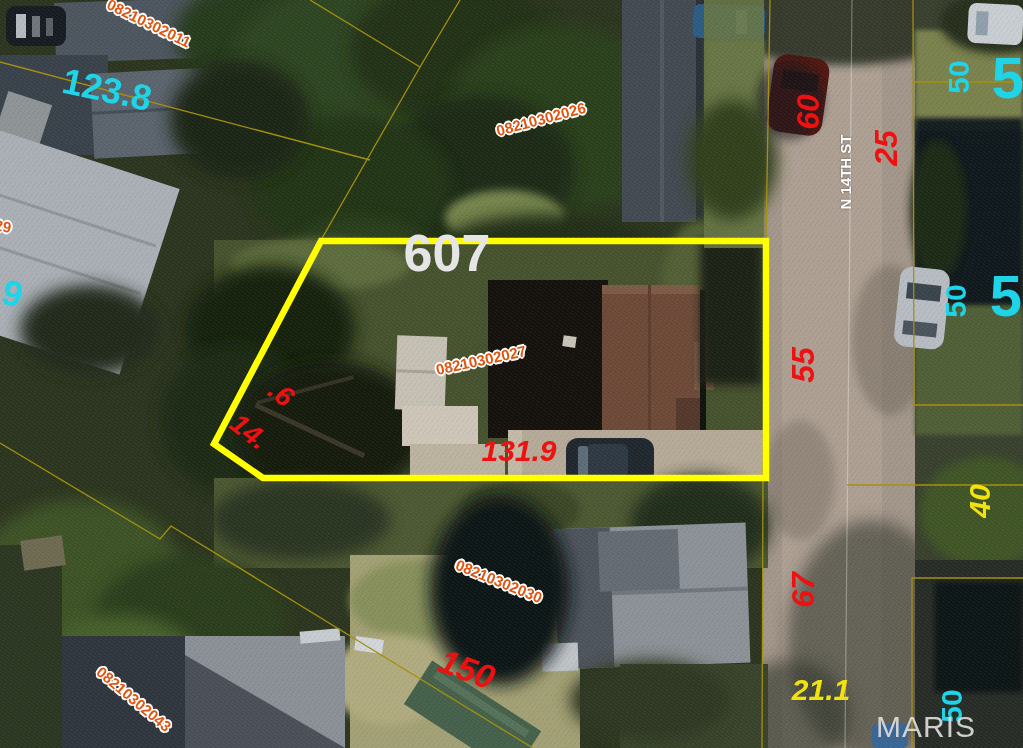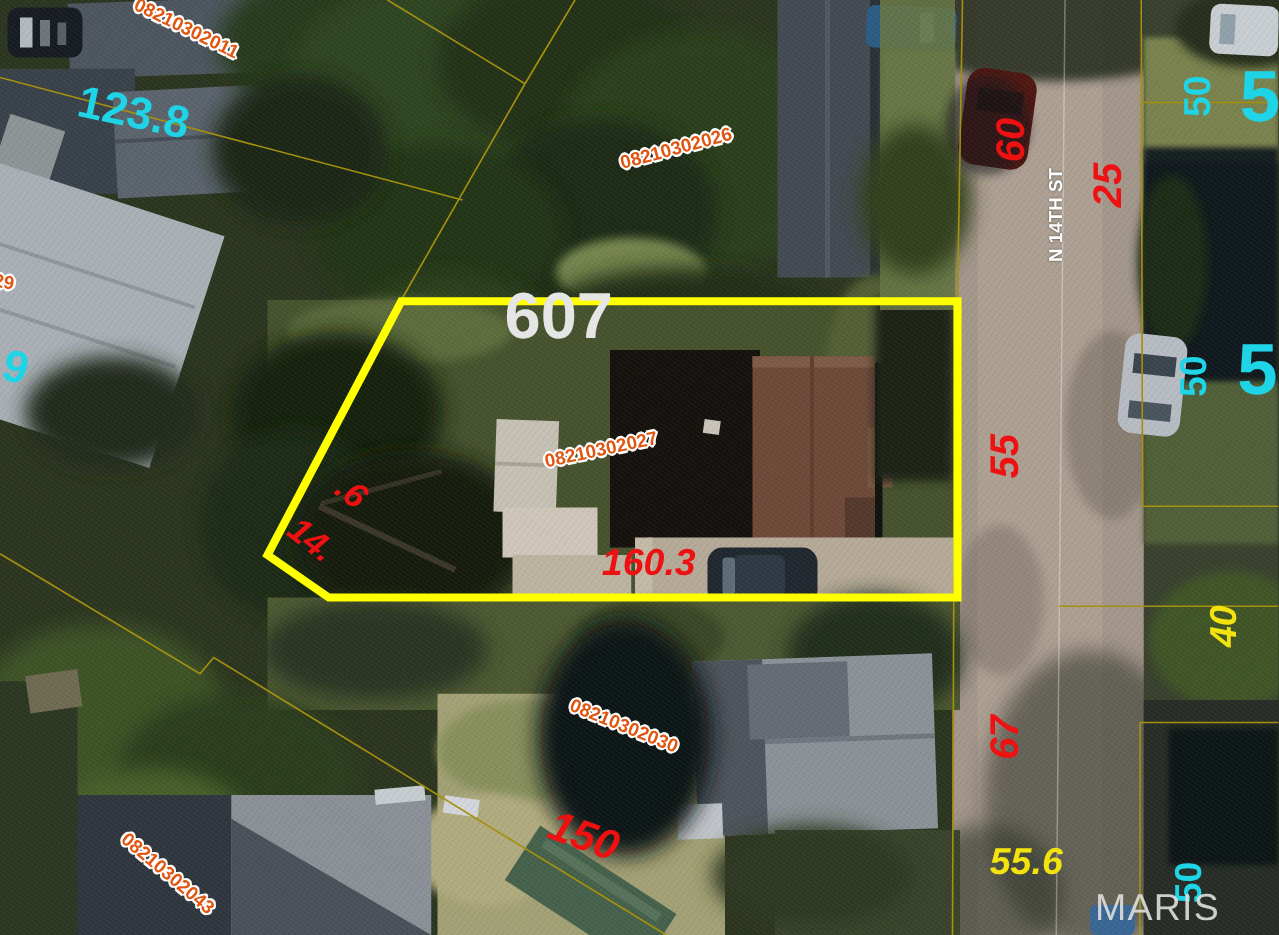--- a/index.html
+++ b/index.html
@@ -213,34 +213,34 @@
     </svg>
 
   <div id="label-layer">
       <div class="lbl outlined" style="left: 149px; top: 23px; font-size: 15px; color: rgb(224, 85, 15); transform: translate(-50%, -50%) rotate(26deg);">08210302011</div>
       <div class="lbl" style="left: 107px; top: 90px; font-size: 36px; color: rgb(31, 212, 230); transform: translate(-50%, -50%) rotate(12deg);">123.8</div>
       <div class="lbl outlined" style="left: 541px; top: 119px; font-size: 15px; color: rgb(224, 85, 15); transform: translate(-50%, -50%) rotate(-15deg);">08210302026</div>
       <div class="lbl" style="left: 447px; top: 253px; font-size: 52px; color: #e5e5e5; transform: translate(-50%, -50%) rotate(0deg);">607</div>
       <div class="lbl outlined" style="left: 481px; top: 360px; font-size: 15px; color: rgb(224, 85, 15); transform: translate(-50%, -50%) rotate(-12deg);">08210302027</div>
       <div class="lbl it" style="left: 281px; top: 394px; font-size: 28px; color: rgb(238, 17, 17); transform: translate(-50%, -50%) rotate(38deg);">.6</div>
       <div class="lbl it" style="left: 249px; top: 432px; font-size: 28px; color: rgb(238, 17, 17); transform: translate(-50%, -50%) rotate(38deg);">14.</div>
-      <div class="lbl it" style="left: 519px; top: 451px; font-size: 30px; color: rgb(238, 17, 17); transform: translate(-50%, -50%) rotate(0deg);">160.3</div>
+      <div class="lbl it" style="left: 519px; top: 451px; font-size: 30px; color: rgb(238, 17, 17); transform: translate(-50%, -50%) rotate(0deg);">131.9</div>
       <div class="lbl outlined" style="left: 499px; top: 581px; font-size: 15px; color: rgb(224, 85, 15); transform: translate(-50%, -50%) rotate(22deg);">08210302030</div>
       <div class="lbl it" style="left: 467px; top: 669px; font-size: 34px; color: rgb(238, 17, 17); transform: translate(-50%, -50%) rotate(20deg);">150</div>
       <div class="lbl outlined" style="left: 134px; top: 699px; font-size: 15px; color: rgb(224, 85, 15); transform: translate(-50%, -50%) rotate(40deg);">08210302043</div>
       <div class="lbl it" style="left: 808px; top: 112px; font-size: 32px; color: rgb(238, 17, 17); transform: translate(-50%, -50%) rotate(-90deg);">60</div>
       <div class="lbl it" style="left: 886px; top: 148px; font-size: 32px; color: rgb(238, 17, 17); transform: translate(-50%, -50%) rotate(-90deg);">25</div>
       <div class="lbl" style="left: 959px; top: 77px; font-size: 30px; color: rgb(31, 212, 230); transform: translate(-50%, -50%) rotate(-90deg);">50</div>
       <div class="lbl" style="left: 1024px; top: 78px; font-size: 58px; color: rgb(31, 212, 230); transform: translate(-50%, -50%) rotate(0deg);">50</div>
       <div class="lbl it" style="left: 803px; top: 365px; font-size: 32px; color: rgb(238, 17, 17); transform: translate(-50%, -50%) rotate(-90deg);">55</div>
       <div class="lbl" style="left: 956px; top: 301px; font-size: 30px; color: rgb(31, 212, 230); transform: translate(-50%, -50%) rotate(-90deg);">50</div>
       <div class="lbl" style="left: 1022px; top: 296px; font-size: 58px; color: rgb(31, 212, 230); transform: translate(-50%, -50%) rotate(0deg);">50</div>
       <div class="lbl it" style="left: 980px; top: 501px; font-size: 30px; color: rgb(242, 226, 14); transform: translate(-50%, -50%) rotate(-90deg);">40</div>
       <div class="lbl it" style="left: 803px; top: 590px; font-size: 32px; color: rgb(238, 17, 17); transform: translate(-50%, -50%) rotate(-90deg);">67</div>
-      <div class="lbl it" style="left: 821px; top: 690px; font-size: 30px; color: rgb(242, 226, 14); transform: translate(-50%, -50%) rotate(0deg);">55.6</div>
+      <div class="lbl it" style="left: 821px; top: 690px; font-size: 30px; color: rgb(242, 226, 14); transform: translate(-50%, -50%) rotate(0deg);">21.1</div>
       <div class="lbl" style="left: 952px; top: 706px; font-size: 30px; color: rgb(31, 212, 230); transform: translate(-50%, -50%) rotate(-90deg);">50</div>
       <div class="lbl" style="left: -2px; top: 290px; font-size: 36px; color: rgb(31, 212, 230); transform: translate(-50%, -50%) rotate(15deg);">4.9</div>
       <div class="lbl outlined" style="left: 3px; top: 226px; font-size: 15px; color: rgb(224, 85, 15); transform: translate(-50%, -50%) rotate(10deg);">29</div>
     </div>
 
   <div id="street-label" style="left: 845px; top: 172px; font-size: 15px; color: rgb(255, 255, 255);">N 14TH ST</div>
 
   <div id="watermark" style="left: 876px; top: 712px; font-size: 30px; color: rgb(220, 220, 220);">MARIS</div>
 </div>
 

